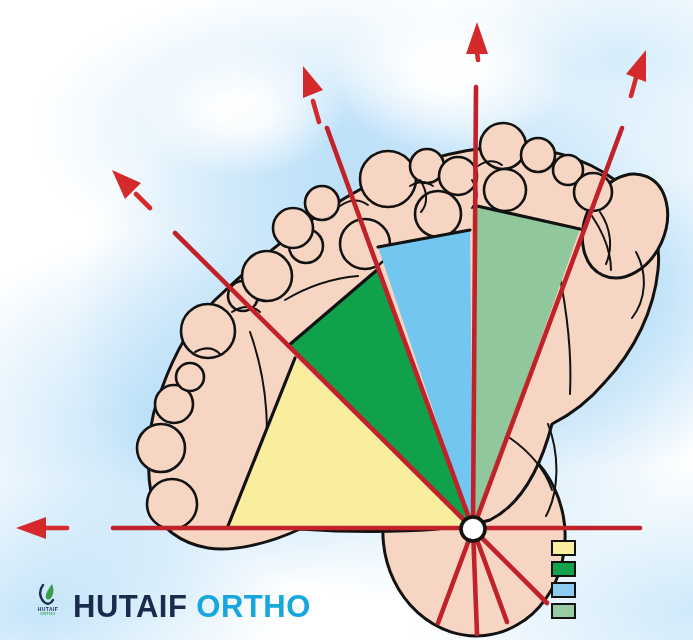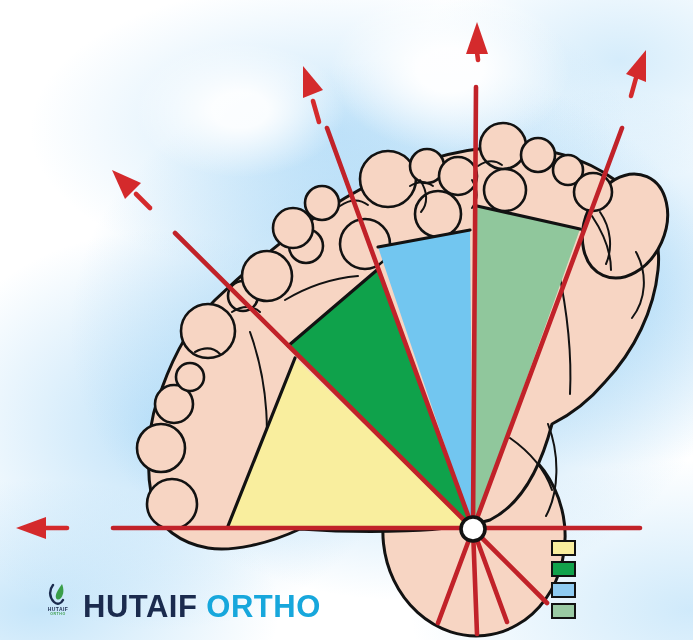--- a/index.html
+++ b/index.html
@@ -15,21 +15,21 @@
       radial-gradient(ellipse 330px 270px at 400px 330px, rgba(122,193,240,.55) 0%, rgba(122,193,240,.33) 55%, rgba(122,193,240,0) 100%),
       radial-gradient(ellipse 240px 200px at 160px 430px, rgba(130,198,243,.5), rgba(130,198,243,0) 100%),
       radial-gradient(ellipse 220px 190px at 610px 280px, rgba(130,198,243,.5), rgba(130,198,243,0) 100%),
       radial-gradient(ellipse 300px 150px at 330px 130px, rgba(140,203,245,.45), rgba(140,203,245,0) 100%),
       radial-gradient(ellipse 240px 130px at 40px 610px, rgba(150,208,245,.55), rgba(150,208,245,0) 100%),
       radial-gradient(ellipse 280px 150px at 690px 610px, rgba(150,208,245,.45), rgba(150,208,245,0) 100%),
       radial-gradient(ellipse 200px 120px at 620px 60px, rgba(150,208,245,.4), rgba(150,208,245,0) 100%),
       #ffffff;
   }
   svg.diagram{position:absolute;left:0;top:0;}
-  .logo{position:absolute;left:37px;top:583px;display:flex;align-items:flex-start;}
+  .logo{position:absolute;left:27px;top:583px;display:flex;align-items:flex-start;}
   .emblem{width:42px;text-align:center;}
   .emblem-label{font-size:5px;font-weight:bold;letter-spacing:.4px;color:#1b2b4e;margin-top:1px;}
   .emblem-sublabel{font-size:3.5px;font-weight:bold;letter-spacing:.6px;color:#3a9e49;}
   .wordmark{margin-left:4px;margin-top:6px;font-size:31px;font-weight:bold;letter-spacing:.5px;color:#1b2b4e;white-space:nowrap;}
   .wordmark .sec{color:#17a7dc;margin-left:9px;}
 </style>
 </head>
 <body>
 
 <div class="stage">

